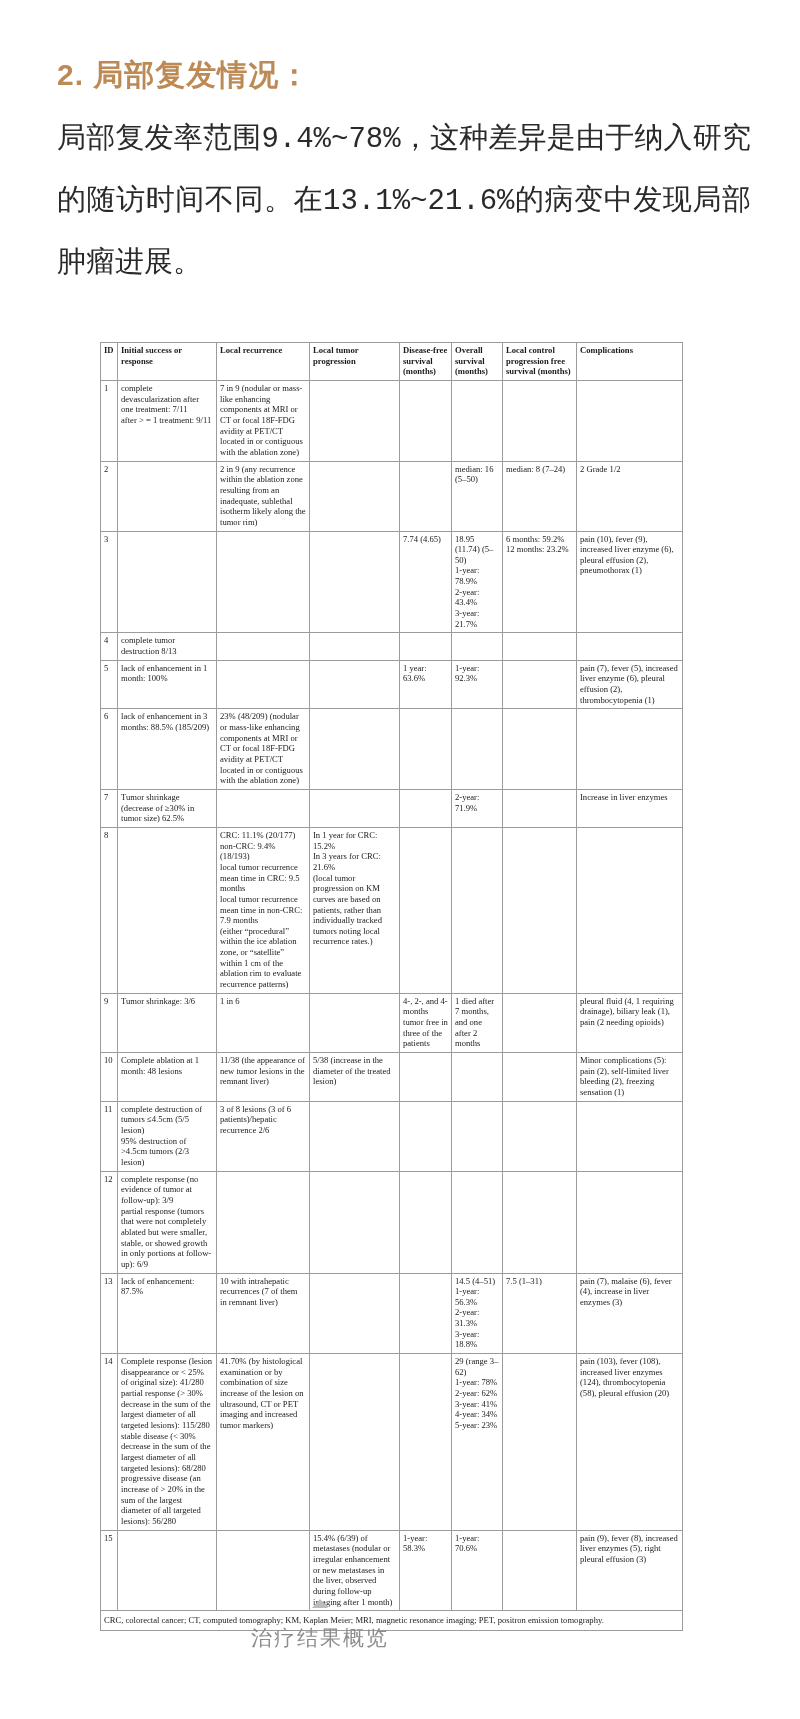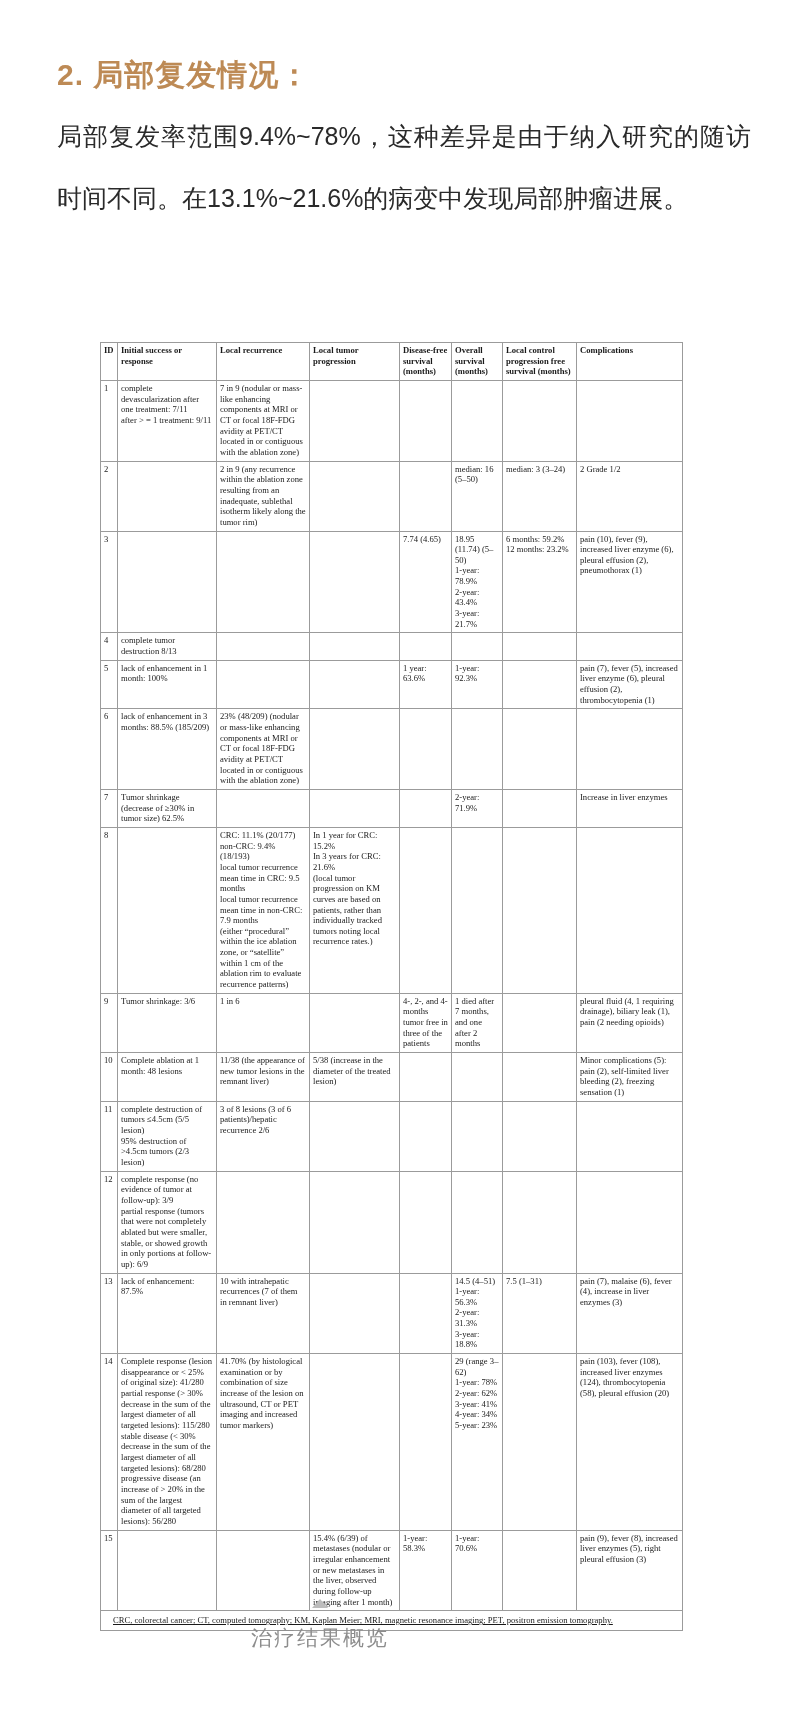--- a/index.html
+++ b/index.html
@@ -6,36 +6,36 @@
   body {
     width:800px; height:1719px; background:#ffffff; position:relative;
     font-family:"Liberation Sans", sans-serif; overflow:hidden;
   }
   .section-heading {
     position:absolute; top:30px; left:57px;
     font-size:30px; font-weight:700; color:#bd8a55; letter-spacing:1px;
   }
   .intro-paragraph {
     position:absolute; top:80px; left:57px; width:694px;
-    font-size:25px; line-height:62px; color:#2a2a2a; text-align:justify;
+    font-size:29px; line-height:62px; color:#2a2a2a; text-align:justify;font-family:Liberation Mono, monospace;
   }
   .table-wrap { position:absolute; top:342px; left:100px; }
   table.results {
     border-collapse:collapse; table-layout:fixed; width:582px;
     font-family:"Liberation Serif", serif; font-size:8.6px; line-height:1.24;
     color:#1a1a1a; border:1.4px solid #1a1a1a;
   }
   table.results th, table.results td {
     border:0.8px solid #9b9b9b; vertical-align:top; text-align:left;
     padding:2px 3px 3px 3px; white-space:pre-line; word-wrap:break-word;
     font-weight:normal;
   }
   table.results th { font-weight:bold;margin-top:24px; }
   table.results .footnote-cell {
-    padding:4px 12px; white-space:normal;text-decoration:underline;
+    padding:4px 3px; white-space:normal;
   }
   .figure-caption { position:absolute; top:1594px; left:0; width:640px; text-align:center; }
   .caption-arrow {
     display:inline-block; width:0; height:0;
     border-left:8px solid transparent; border-right:8px solid transparent;
     border-bottom:9px solid #bcbcbc;
   }
   .caption-text {
     margin-top:12px; font-size:21px; color:#8d8d8d; letter-spacing:2px;
   }
@@ -83,21 +83,21 @@
           <td></td>
           <td></td>
         </tr>
         <tr>
           <td>2</td>
           <td></td>
           <td>2 in 9 (any recurrence within the ablation zone resulting from an inadequate, sublethal isotherm likely along the tumor rim)</td>
           <td></td>
           <td></td>
           <td>median: 16 (5–50)</td>
-          <td>median: 3 (3–24)</td>
+          <td>median: 8 (7–24)</td>
           <td>2 Grade 1/2</td>
         </tr>
         <tr>
           <td>3</td>
           <td></td>
           <td></td>
           <td></td>
           <td>7.74 (4.65)</td>
           <td>18.95 (11.74) (5–50)
 1-year: 78.9%

